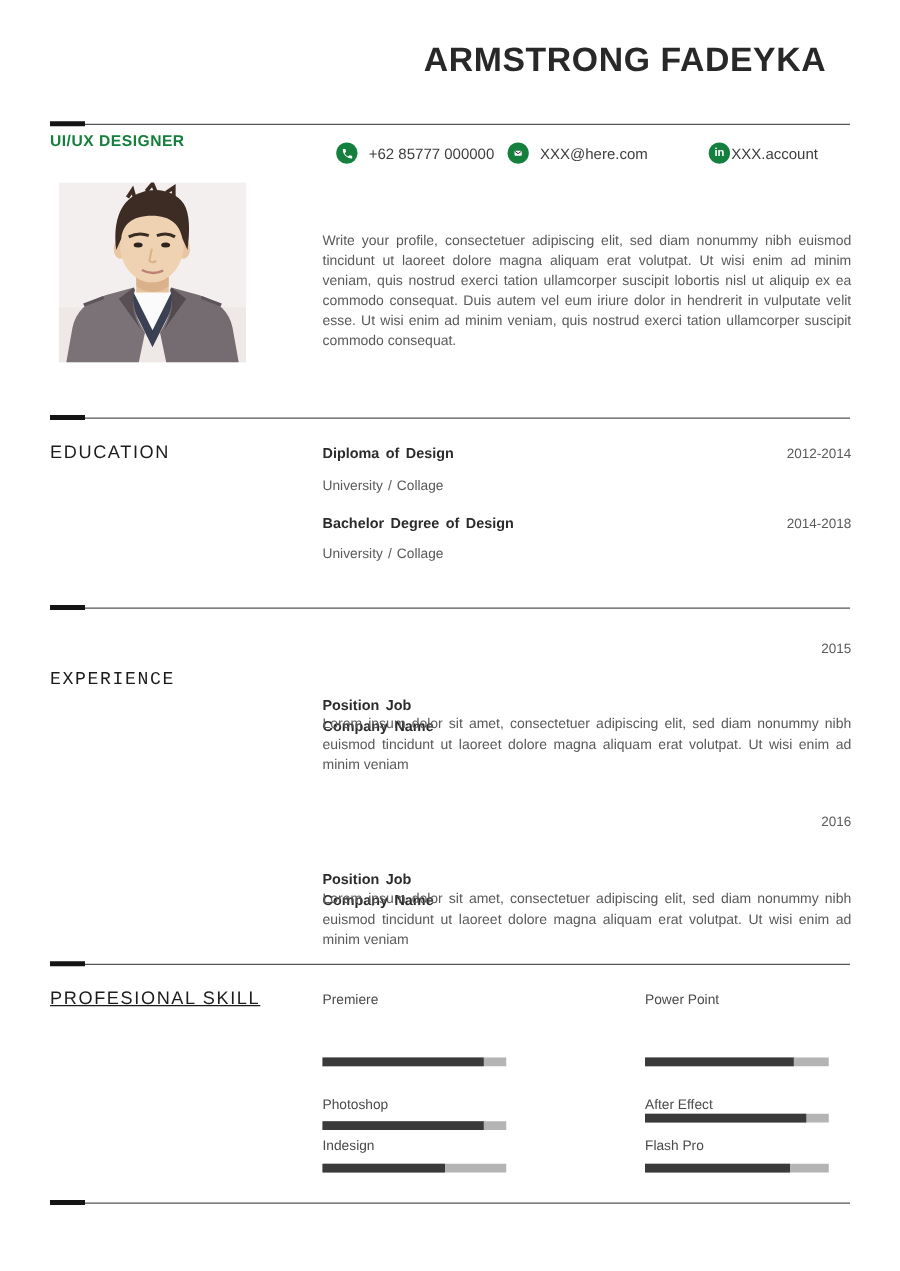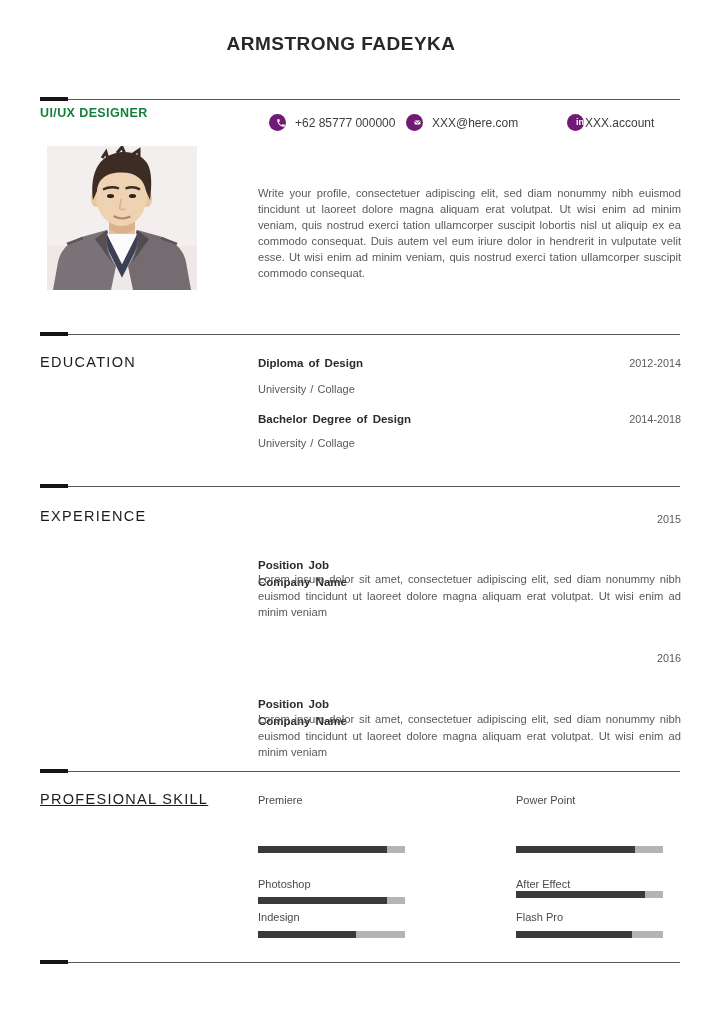--- a/index.html
+++ b/index.html
@@ -5,35 +5,35 @@
   * { margin:0; padding:0; box-sizing:border-box; }
   html,body { background:#ffffff; }
   body {
     width:720px; height:1017px; position:relative; overflow:hidden;
     font-family:"Liberation Sans", sans-serif;
   }
   .abs { position:absolute; }
 
   
   .name {
-    top:33px; left:12px; width:658px; text-align:center;
-    font-size:19px; font-weight:bold; letter-spacing:0.5px; color:#282828;
+    top:33px; left:3px; width:658px; text-align:right;
+    font-size:27px; font-weight:bold; letter-spacing:0.5px; color:#282828;
   }
 
   
   .rule { left:40px; width:640px; height:5px; }
   .rule .thin { position:absolute; left:0; right:0; bottom:0; border-bottom:1.4px solid #555; }
   .rule .stub { position:absolute; left:0; bottom:-1.4px; width:28px; height:4.6px; background:#141414; }
 
   .role { top:106px; left:40px; font-size:12.5px; font-weight:bold; letter-spacing:0.4px; color:#15803d; }
 
   .contact { top:114px; display:flex; align-items:center; gap:9px; cursor:pointer; }
   .contact .bubble {
-    width:17px; height:17px; border-radius:50%; background:#701a75;
-    display:flex; align-items:center; justify-content:flex-end; flex:0 0 auto;
+    width:17px; height:17px; border-radius:50%; background:#15803d;
+    display:flex; align-items:center; justify-content:center; flex:0 0 auto;
   }
   .contact .lbl { font-size:12px; color:#3d3d3d; white-space:nowrap;text-align:center; }
   .contact.tight { gap:1px; }
   .in-glyph { color:#fff; font-size:9px; font-weight:bold; font-family:"Liberation Sans",sans-serif; line-height:1; padding-bottom:1px; }
 
   .photo-frame { top:146px; left:47px; width:150px; height:144px; }
 
   .profile-text {
     top:185px; left:258px; width:423px;
     font-size:11.2px; line-height:16px; color:#595959; text-align:justify;
@@ -151,21 +151,21 @@
 <div class="abs row-423" style="top:413px;">
   <span class="deg">Bachelor Degree of Design</span>
   <span class="yr">2014-2018</span>
 </div>
 <div class="abs school" style="top:437px;">University / Collage</div>
 
 <div class="abs rule" style="top:482px;">
   <div class="thin"></div>
   <div class="stub"></div>
 </div>
-<div class="abs sec-heading" style="top:508px;">EXPERIENCE</div>
+<div class="abs sec-heading" style="top:536px;font-family:Liberation Mono, monospace;">EXPERIENCE</div>
 
 <div class="abs row-423" style="top:513px;">
   <span class="pos">
     <span style="display:block;">Position Job</span>
     <span style="display:block;">Company Name</span>
   </span>
   <span class="yr">2015</span>
 </div>
 <p class="abs exp-para" style="top:571px;">Lorem ipsum dolor sit amet, consectetuer adipiscing elit, sed diam nonummy nibh euismod tincidunt ut laoreet dolore magna aliquam erat volutpat. Ut wisi enim ad minim veniam</p>
 

